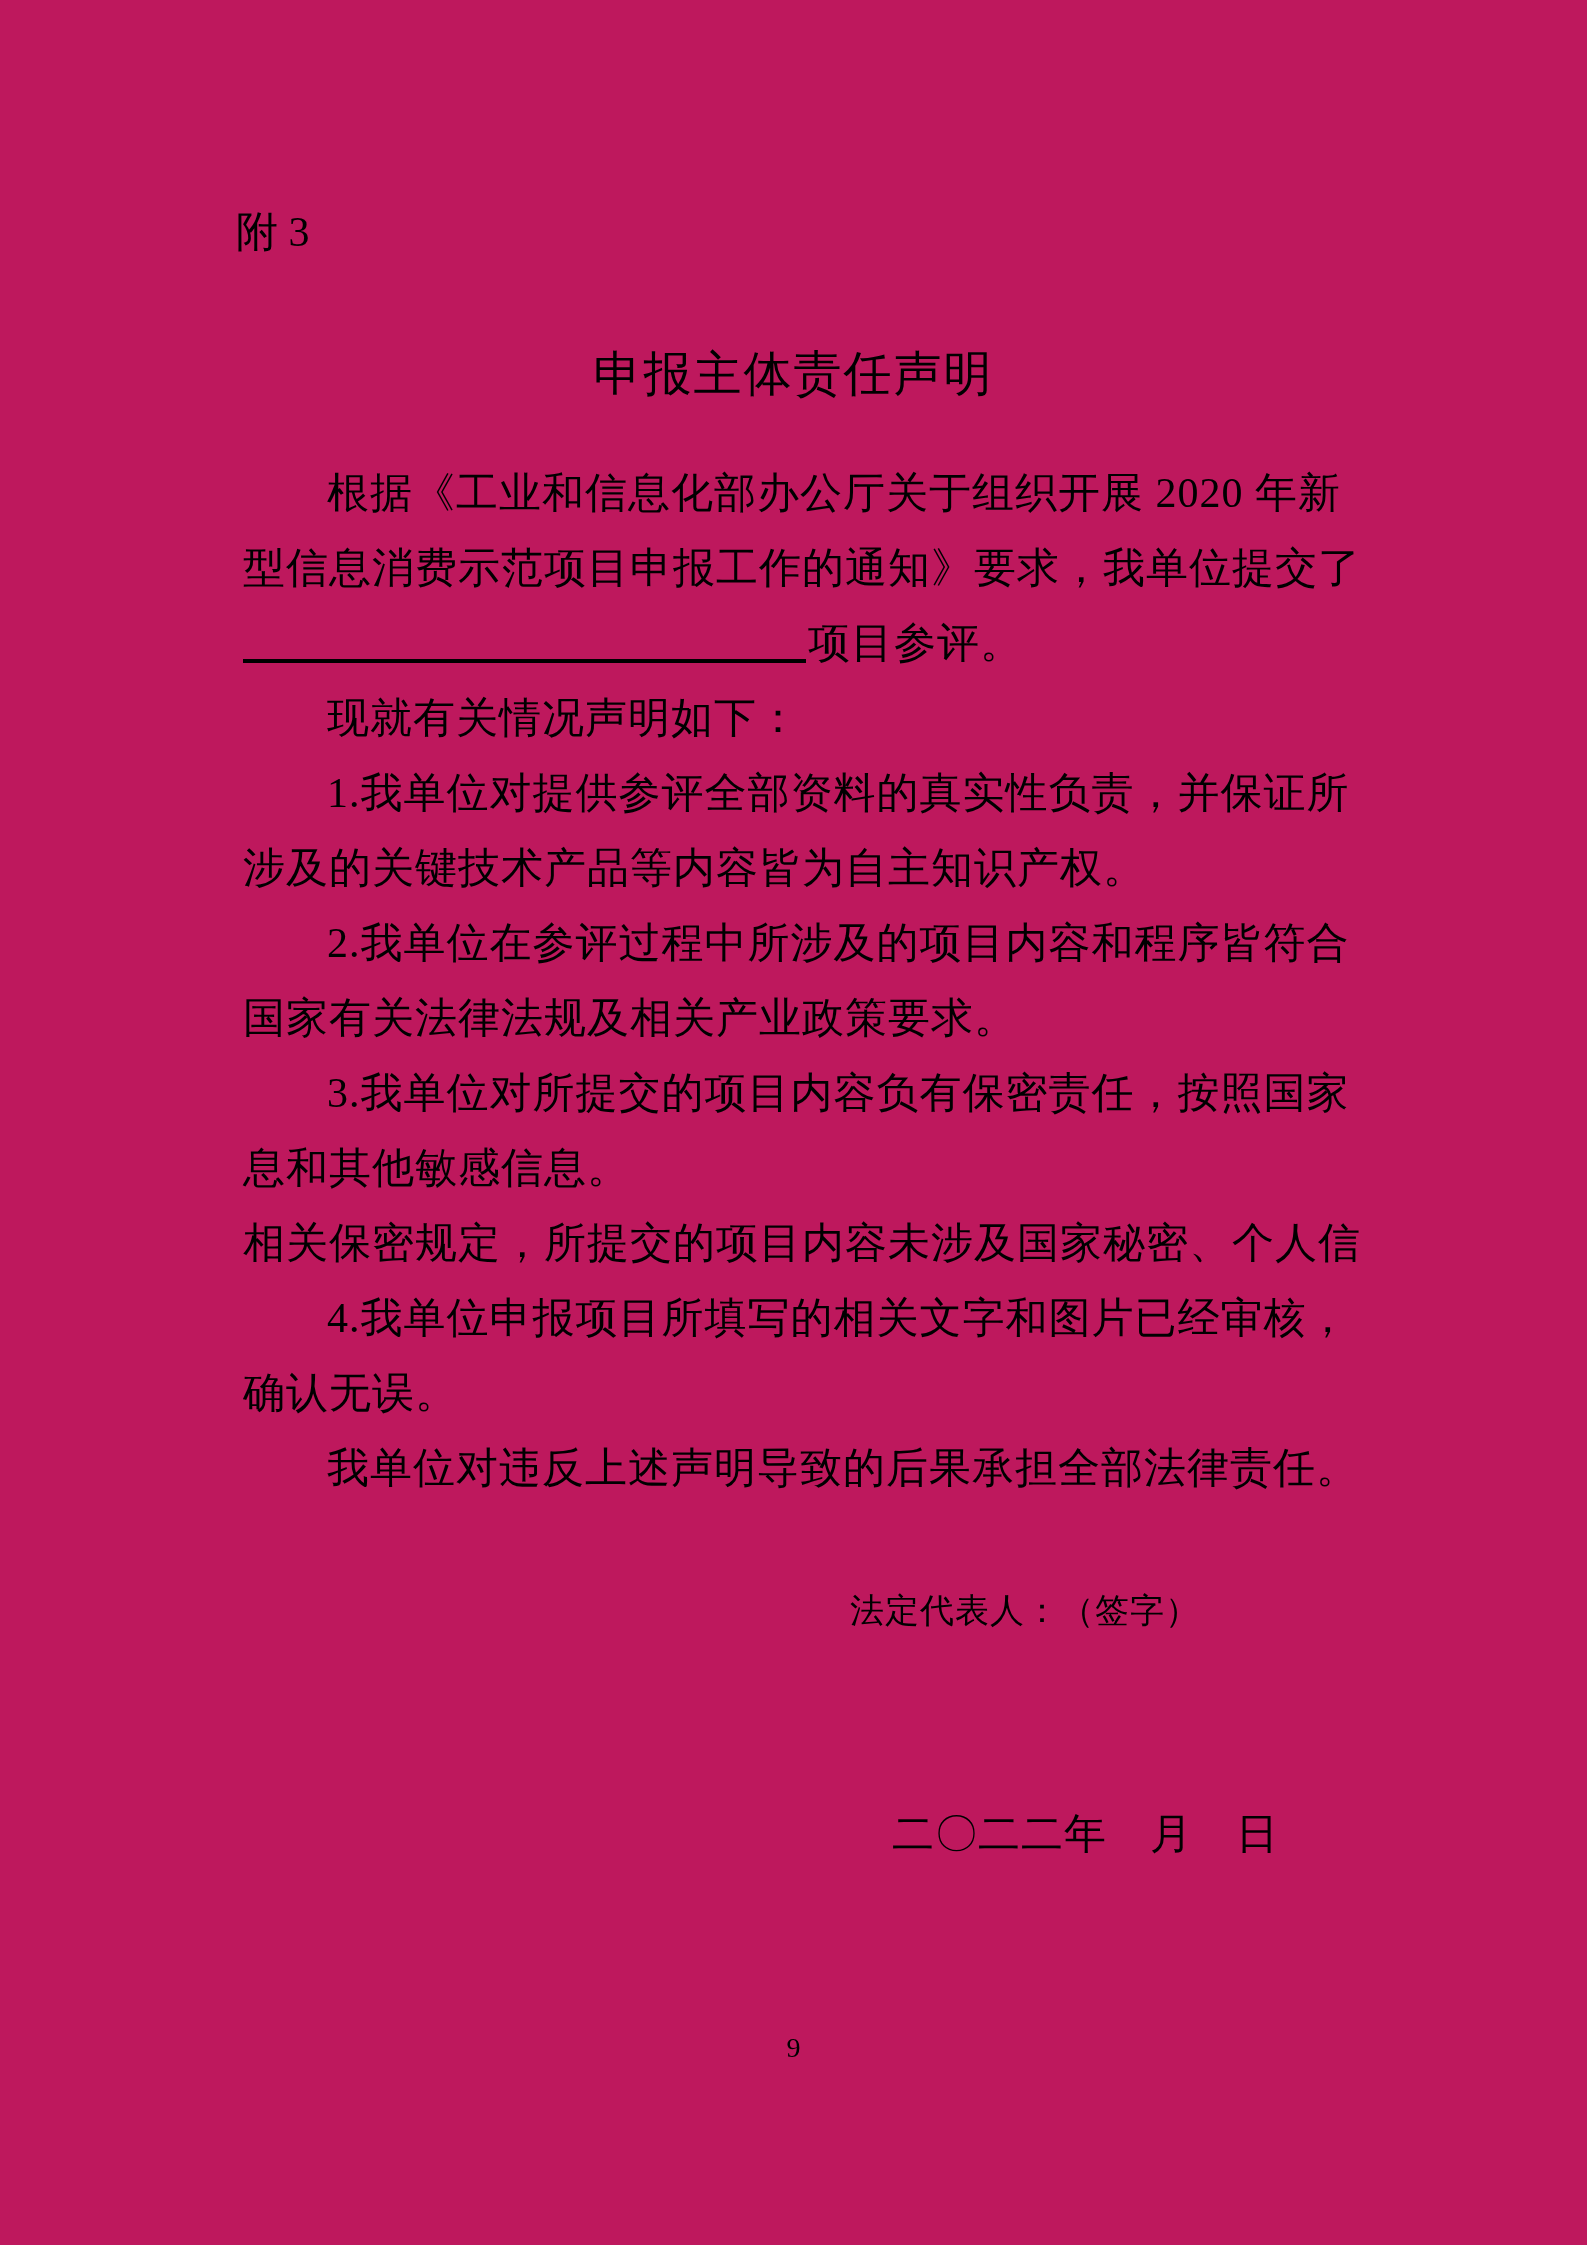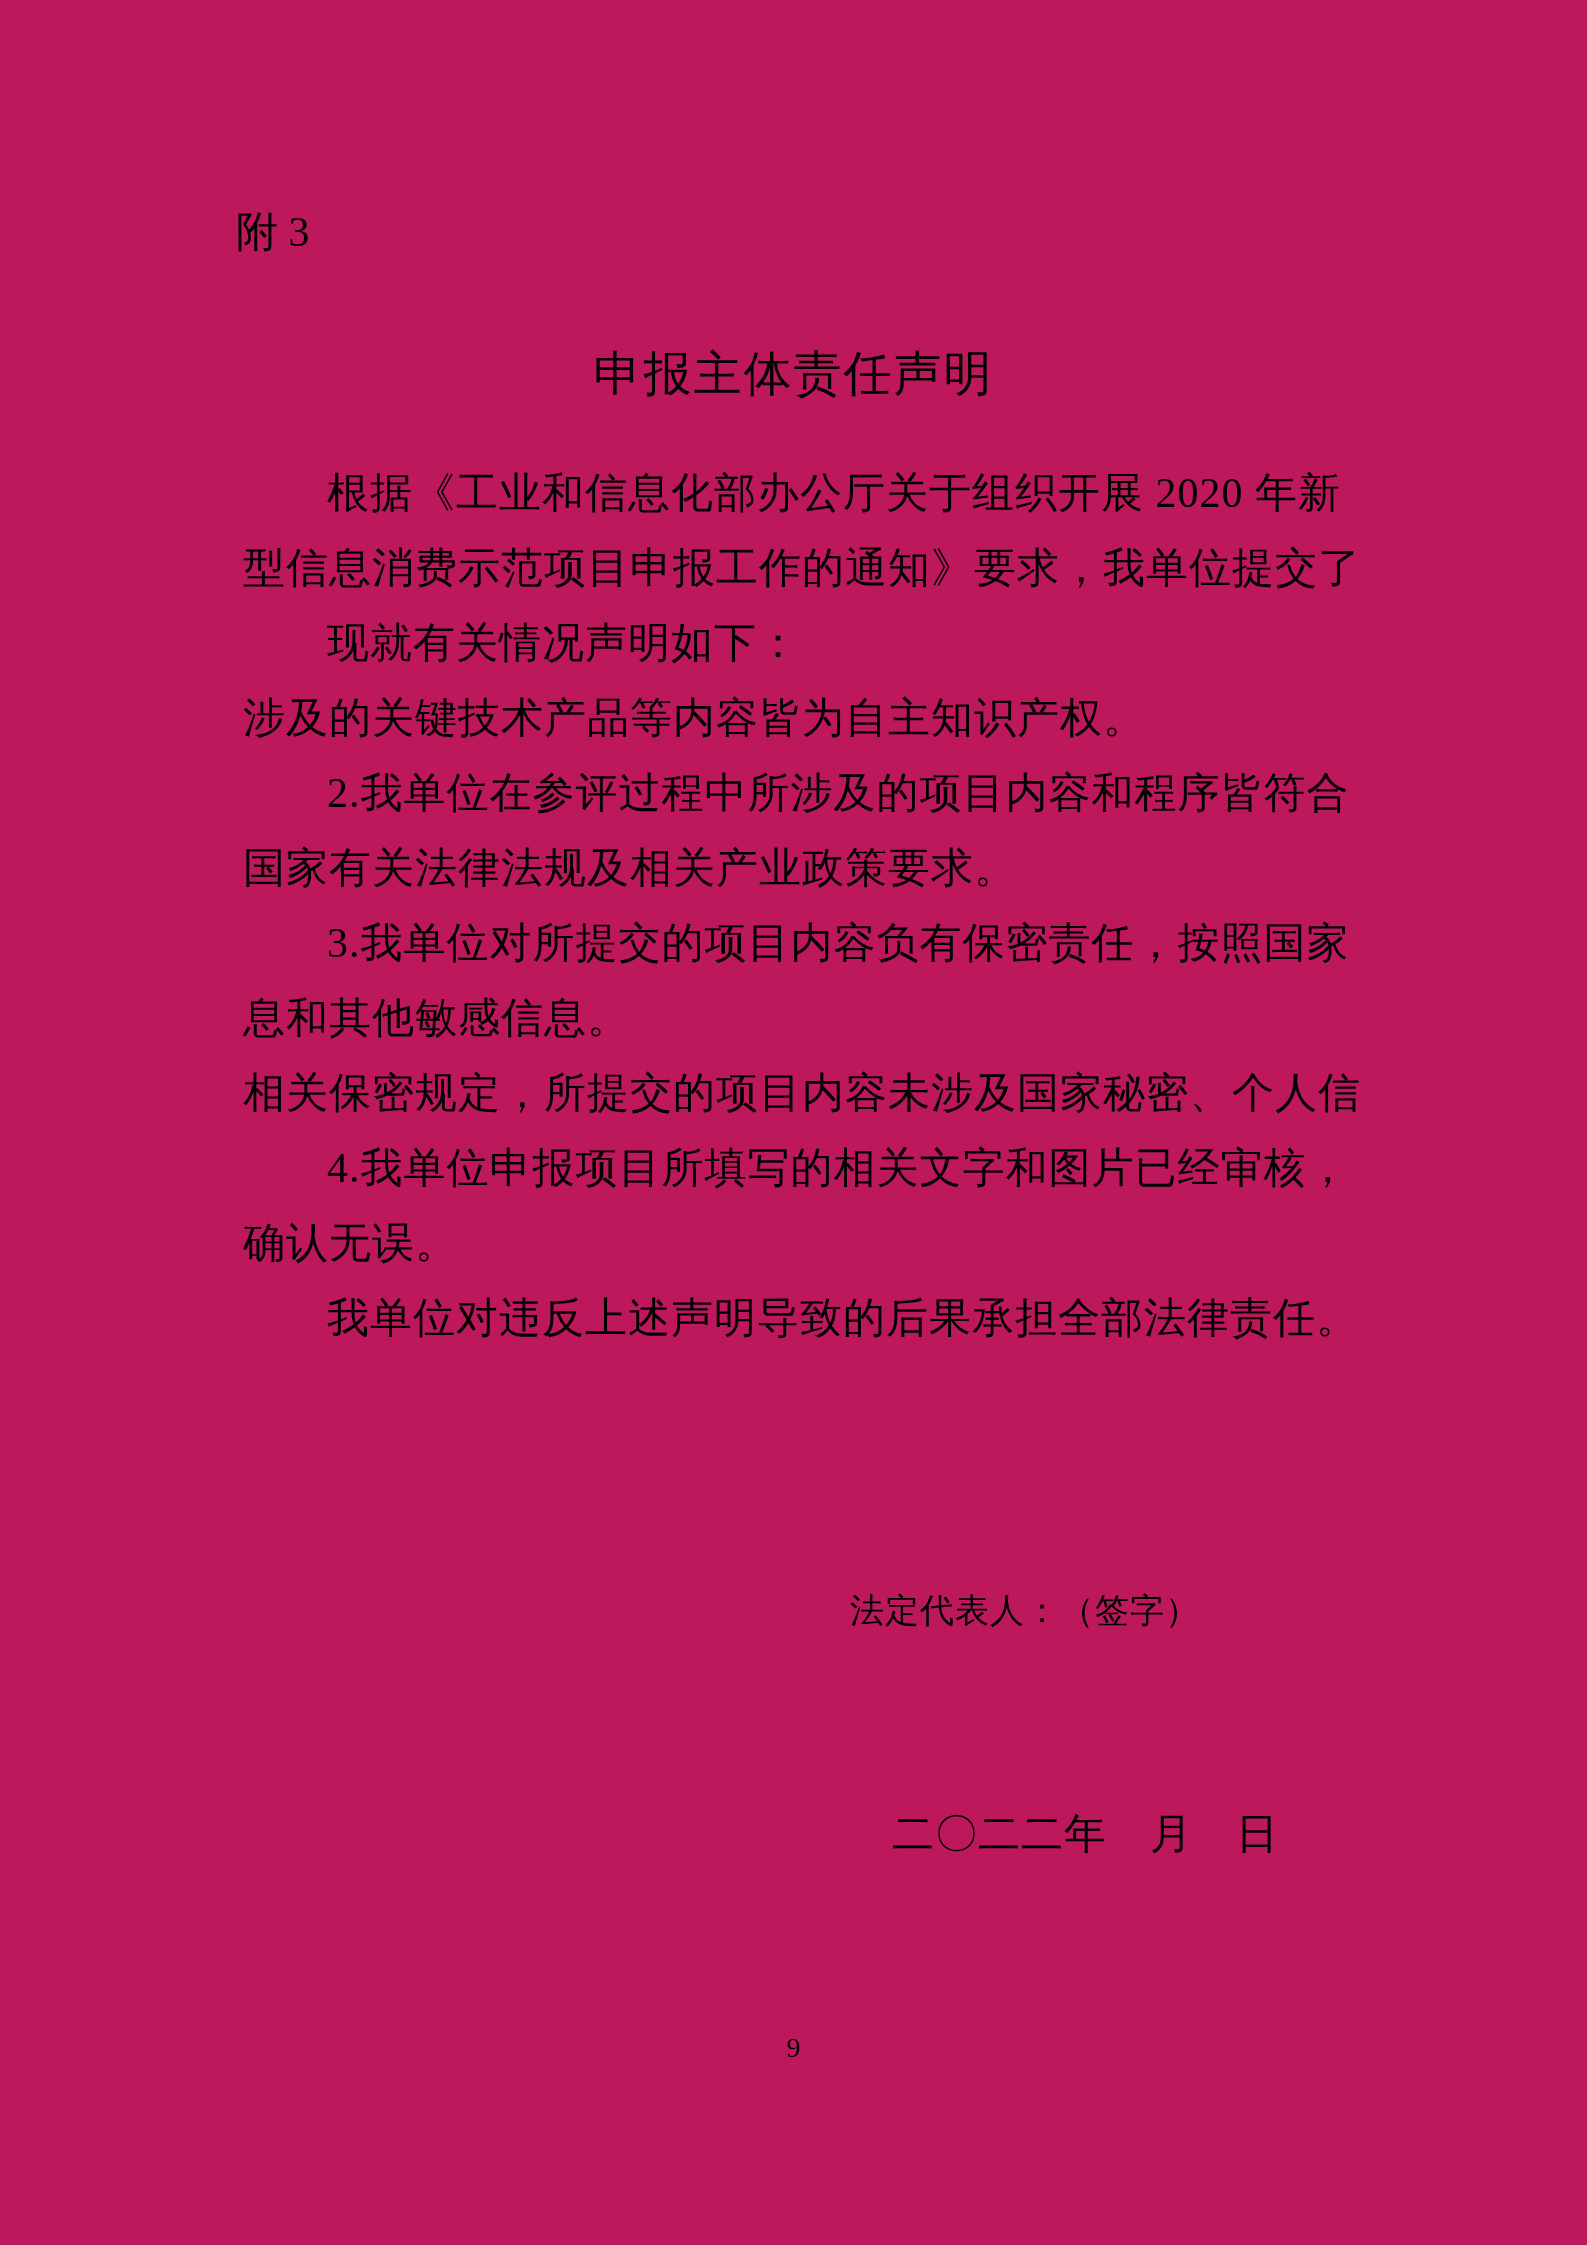--- a/index.html
+++ b/index.html
@@ -88,21 +88,23 @@
 
 <div class="page">
 
   <div class="attachment-label">附 3</div>
 
   <div class="doc-title">申报主体责任声明</div>
 
   <div class="body-block">
     <div class="line indent">根据《工业和信息化部办公厅关于组织开展 2020 年新</div>
     <div class="line">型信息消费示范项目申报工作的通知》要求，我单位提交了</div>
+    <div class="line"><span class="blank"></span><span>项目参评。</span></div>
     <div class="line indent">现就有关情况声明如下：</div>
+    <div class="line indent">1.我单位对提供参评全部资料的真实性负责，并保证所</div>
     <div class="line">涉及的关键技术产品等内容皆为自主知识产权。</div>
     <div class="line indent">2.我单位在参评过程中所涉及的项目内容和程序皆符合</div>
     <div class="line">国家有关法律法规及相关产业政策要求。</div>
     <div class="line indent">3.我单位对所提交的项目内容负有保密责任，按照国家</div>
     <div class="line">息和其他敏感信息。</div>
     <div class="line">相关保密规定，所提交的项目内容未涉及国家秘密、个人信</div>
     <div class="line indent">4.我单位申报项目所填写的相关文字和图片已经审核，</div>
     <div class="line">确认无误。</div>
     <div class="line indent">我单位对违反上述声明导致的后果承担全部法律责任。</div>
   </div>

